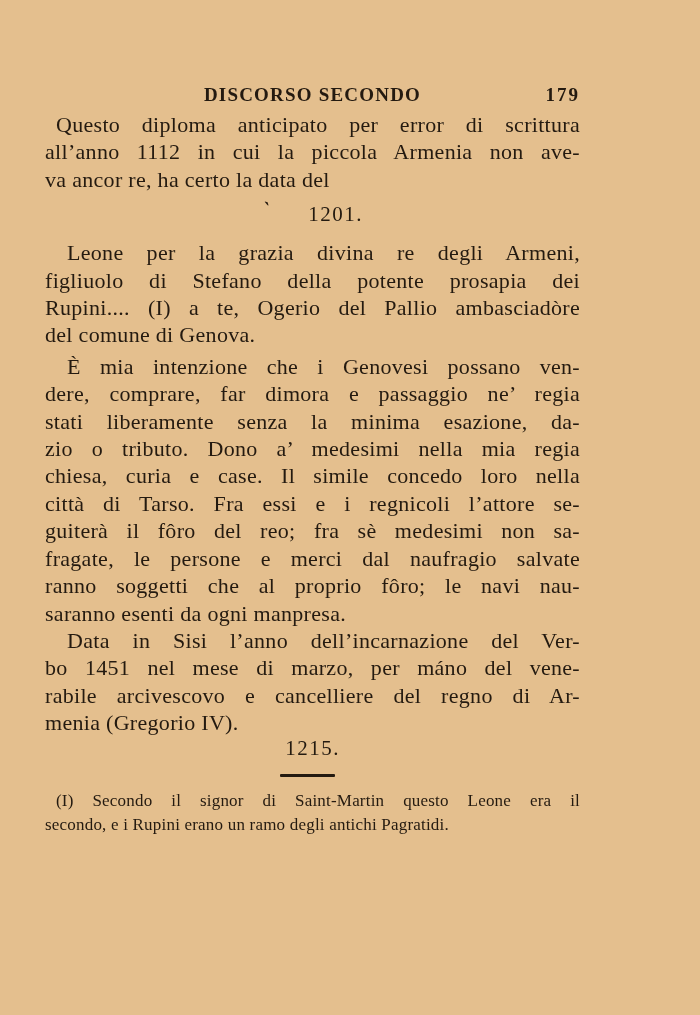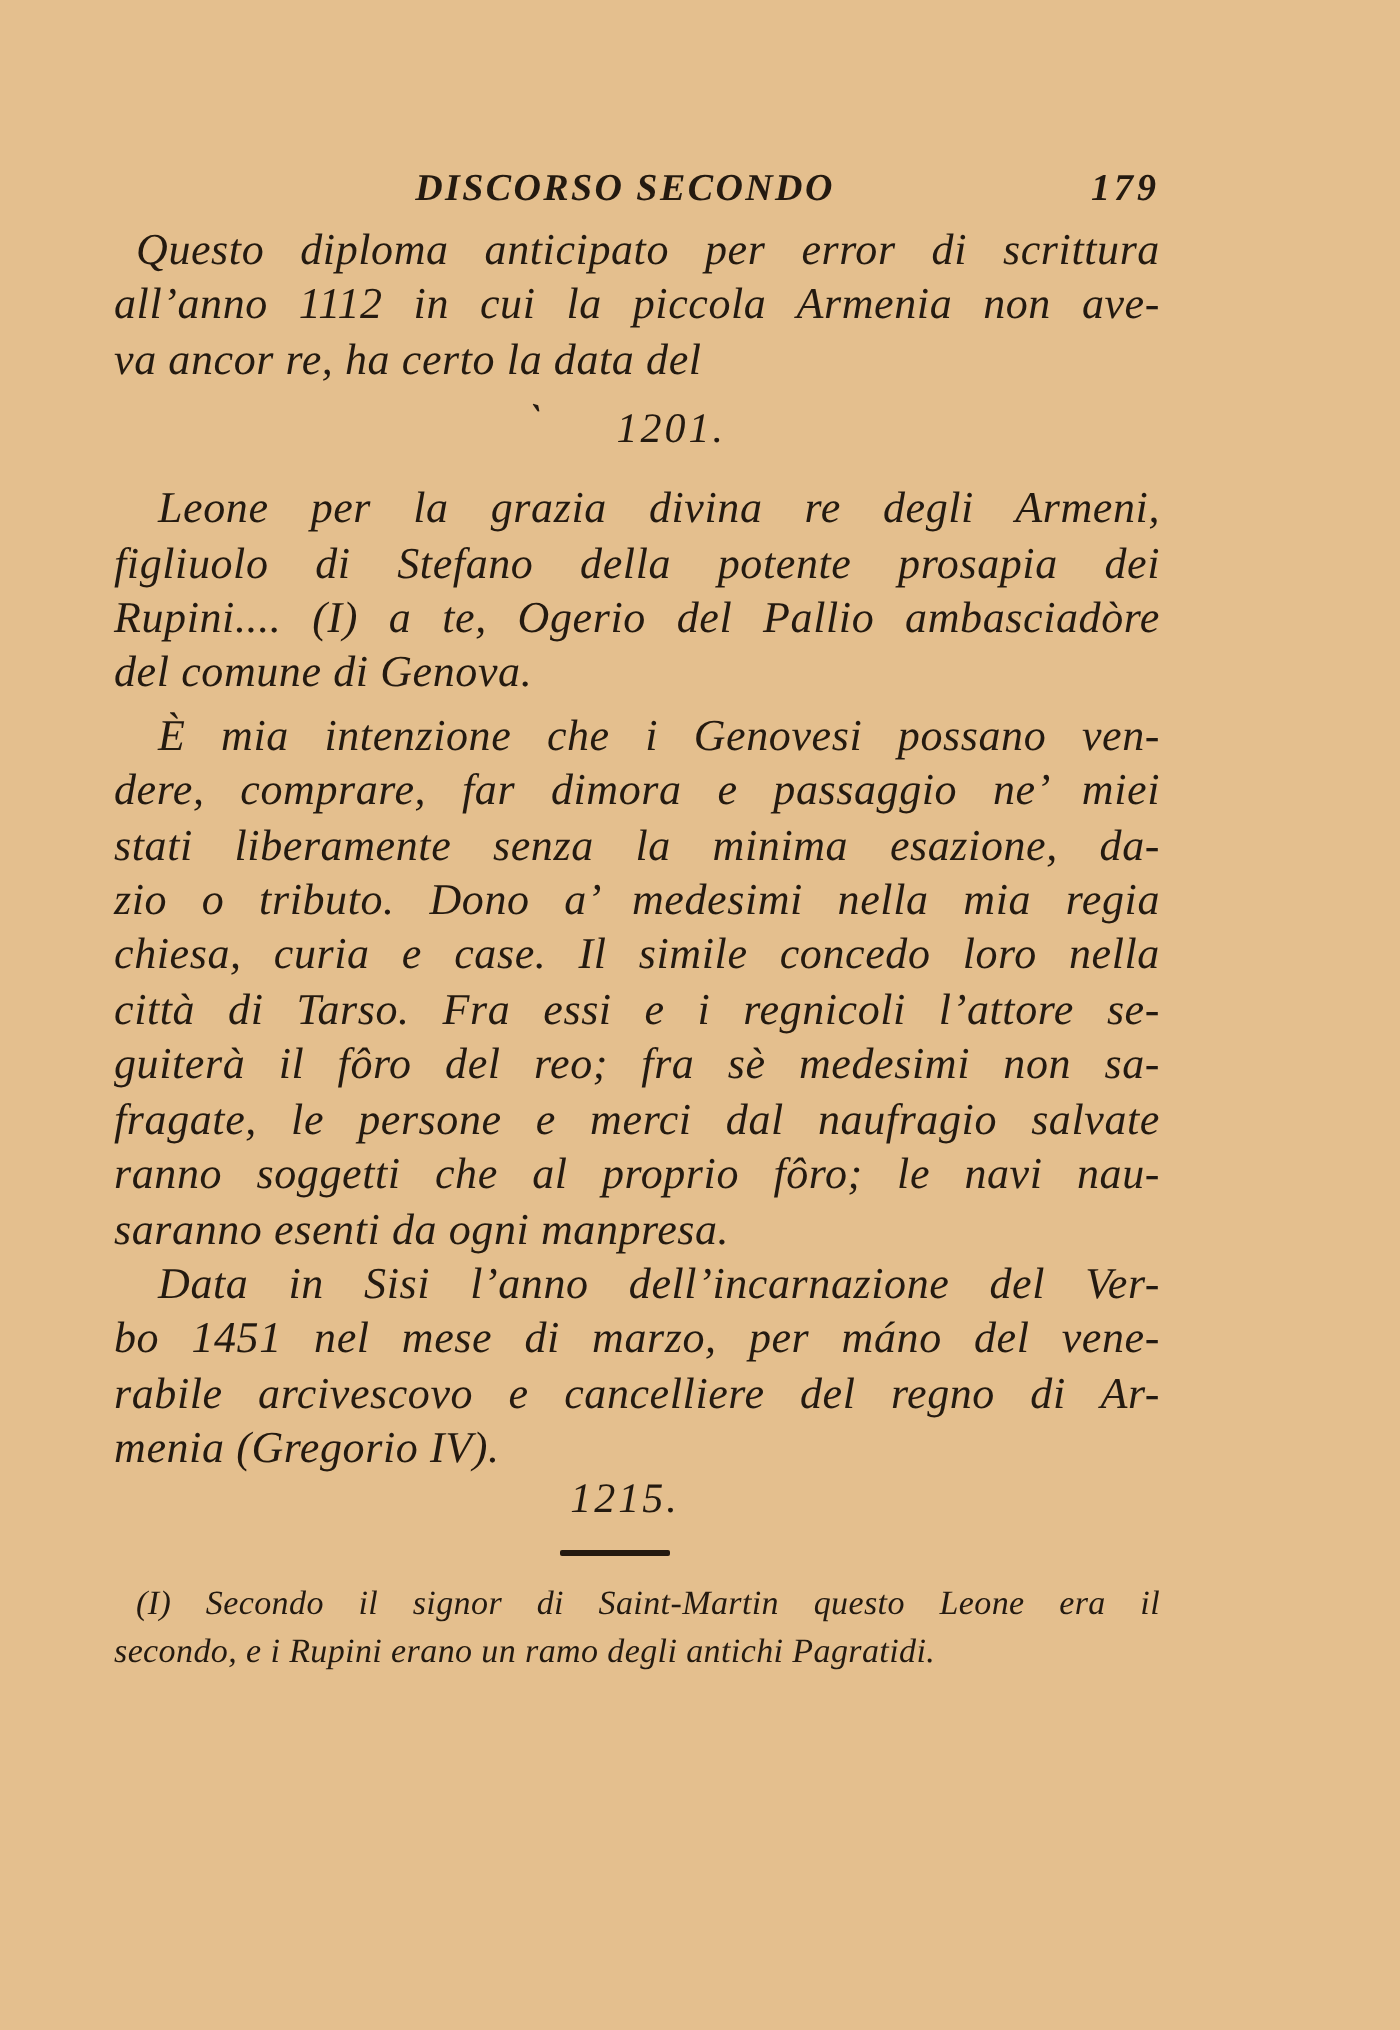--- a/index.html
+++ b/index.html
@@ -12,21 +12,20 @@
     background: #e4bf8e;
     font-family: "Liberation Serif", "DejaVu Serif", serif;
     color: #241a10;
     overflow: hidden;
   }
   .page {
     position: relative;
     width: 693px;
     height: 1015px;
     overflow: hidden;
-    font-style: italic;
   }
   .content {
     position: absolute;
     left: 45px;
     top: 0;
     width: 535px;
     padding-top: 84px;
   }
   .running-header {
     position: relative;
@@ -43,21 +42,20 @@
   }
   .running-header .pagenum {
     position: absolute;
     right: 0;
     top: 0;
     letter-spacing: 2px;
   }
   .para {
     font-size: 22px;
     letter-spacing: 0.3px;
-    margin-left: 12px;
   }
   .para .line {
     line-height: 27.4px;
     text-align: justify;
     text-align-last: justify;
     text-justify: inter-word;
   }
   .para .line:first-child { text-indent: 22px; }
   .para .line:last-child  { text-align-last: left; }
   .para.indent-small .line:first-child { text-indent: 11px; }
@@ -121,21 +119,21 @@
 
     <div class="para">
         <div class="line">Leone per la grazia divina re degli Armeni,</div>
         <div class="line">figliuolo di Stefano della potente prosapia dei</div>
         <div class="line">Rupini.... (I) a te, Ogerio del Pallio ambasciadòre</div>
         <div class="line">del comune di Genova.</div>
       </div>
 
     <div class="para p-privileges">
         <div class="line">È mia intenzione che i Genovesi possano ven-</div>
-        <div class="line">dere, comprare, far dimora e passaggio ne’ miei</div>
+        <div class="line">dere, comprare, far dimora e passaggio ne’ regia</div>
         <div class="line">stati liberamente senza la minima esazione, da-</div>
         <div class="line">zio o tributo. Dono a’ medesimi nella mia regia</div>
         <div class="line">chiesa, curia e case. Il simile concedo loro nella</div>
         <div class="line">città di Tarso. Fra essi e i regnicoli l’attore se-</div>
         <div class="line">guiterà il fôro del reo; fra sè medesimi non sa-</div>
         <div class="line">fragate, le persone e merci dal naufragio salvate</div>
         <div class="line">ranno soggetti che al proprio fôro; le navi nau-</div>
         <div class="line">saranno esenti da ogni manpresa.</div>
       </div>
 

